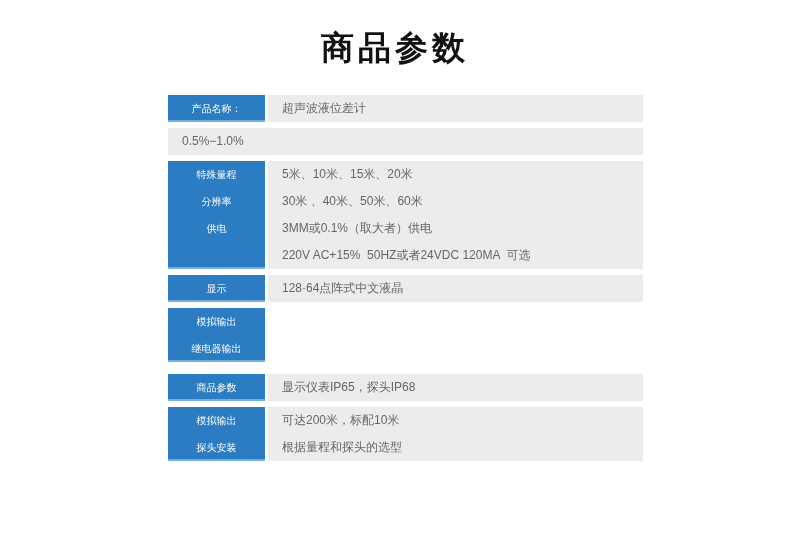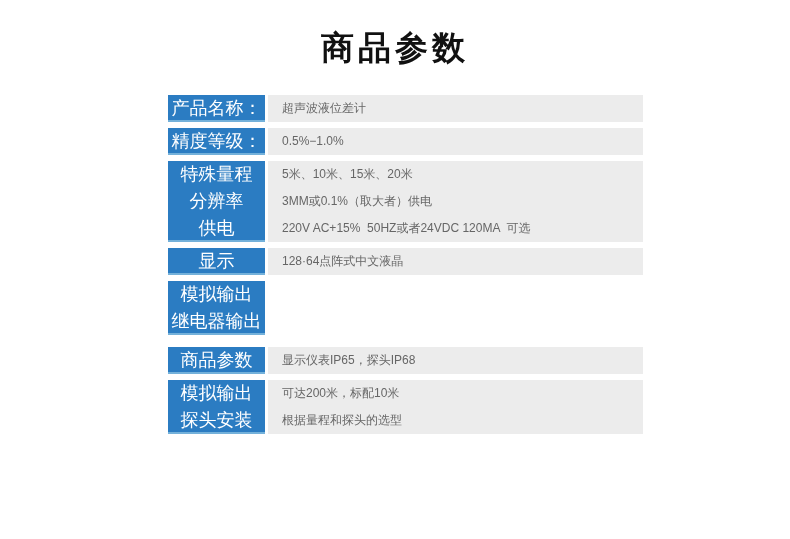--- a/index.html
+++ b/index.html
@@ -30,21 +30,21 @@
   .group{display:flex;margin-bottom:6px;}
   .lcol{
     width:97px;flex-shrink:0;margin-right:3px;
     background:var(--label-bg);
     box-shadow:inset 0 -2px 0 var(--label-edge);
   }
   .vcol{flex:1;background:var(--value-bg);min-width:0;}
   .lbl{
     height:27px;line-height:27px;
     text-align:center;color:var(--label-text);
-    font-size:18px;white-space:pre;overflow:hidden;
+    font-size:10px;white-space:pre;overflow:hidden;
   }
   .val{
     height:27px;line-height:27px;
     padding-left:14px;color:var(--value-text);
     font-size:12px;white-space:pre;overflow:hidden;
   }
 </style>
 </head>
 <body>
 
@@ -53,35 +53,33 @@
 <div class="spec-table">
     <div class="group">
       <div class="lcol">
         <div class="lbl">产品名称：</div>
       </div>
       <div class="vcol">
         <div class="val">超声波液位差计</div>
       </div>
     </div>
     <div class="group">
-      <div class="lcol">
-        <div class="lbl">精度等级：</div>
-      </div>
       <div class="vcol">
         <div class="val">0.5%−1.0%</div>
       </div>
     </div>
     <div class="group">
       <div class="lcol">
         <div class="lbl">特殊量程</div>
         <div class="lbl">分辨率</div>
         <div class="lbl">供电</div>
       </div>
       <div class="vcol">
         <div class="val">5米、10米、15米、20米</div>
+        <div class="val">30米 、40米、50米、60米</div>
         <div class="val">3MM或0.1%（取大者）供电</div>
         <div class="val">220V AC+15%  50HZ或者24VDC 120MA  可选</div>
       </div>
     </div>
     <div class="group">
       <div class="lcol">
         <div class="lbl">显示</div>
       </div>
       <div class="vcol">
         <div class="val">128·64点阵式中文液晶</div>

